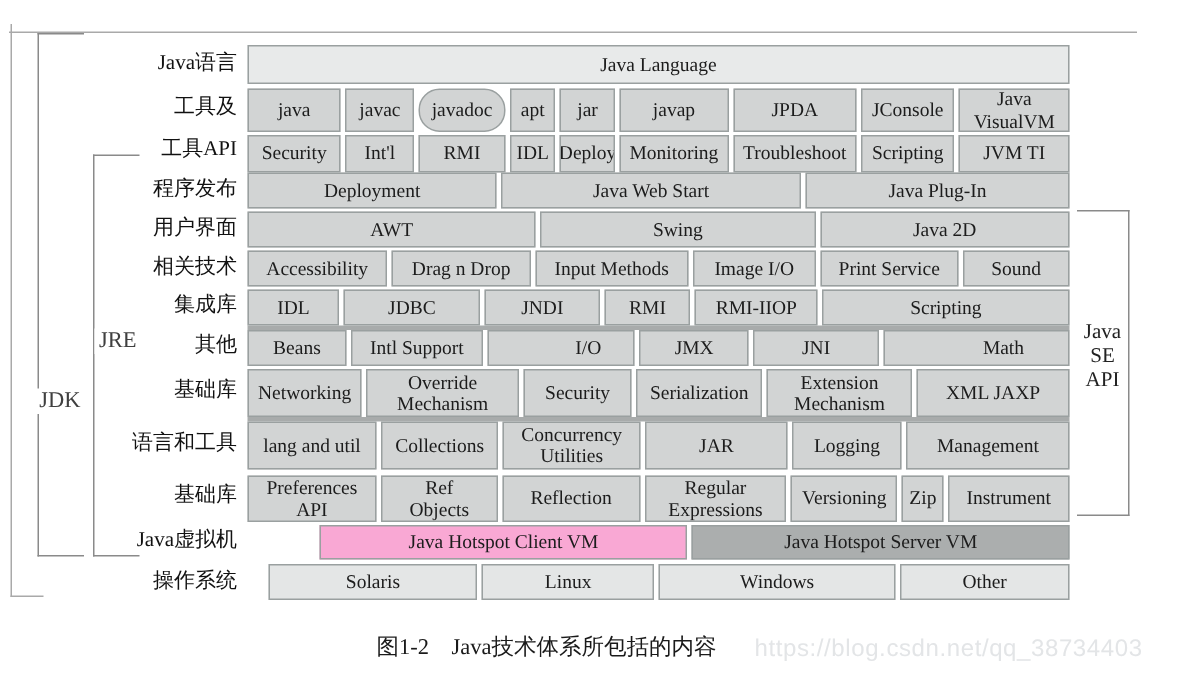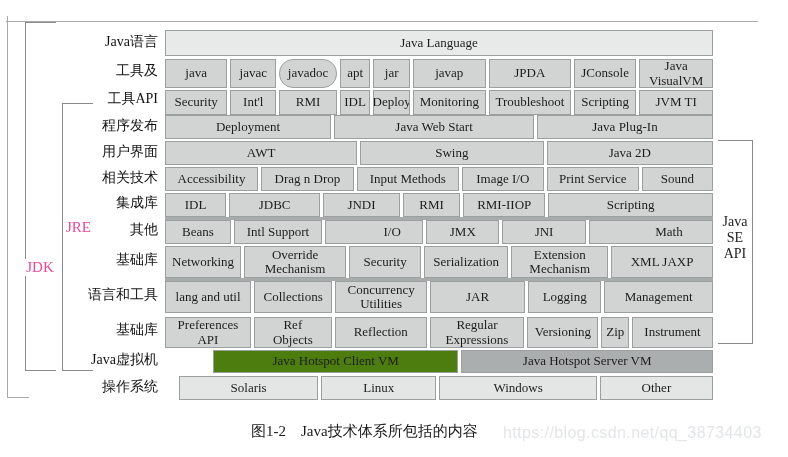--- a/index.html
+++ b/index.html
@@ -5,21 +5,21 @@
   html,body{margin:0;padding:0;}
   body{width:788px;height:457px;position:relative;background:#ffffff;overflow:hidden;
        font-family:"Liberation Serif","DejaVu Serif",serif;}
   .abs{position:absolute;}
   
   .rule{position:absolute;background:#a9a9a9;}
   
   .bracket{position:absolute;border:1px solid #8a8a8a;}
   .bracket.left-open{border-right:none;}
   .bracket.right-open{border-left:none;}
-  .bracket-label{position:absolute;font-size:15px;color:#ec4899;text-align:center;
+  .bracket-label{position:absolute;font-size:15px;color:#404040;text-align:center;
                  background:#fff;line-height:1.1;}
   
   .row-label{position:absolute;left:40px;width:118px;text-align:right;
              font-size:14px;color:#111;white-space:nowrap;}
   
   #grid{position:absolute;left:165px;top:30px;width:548px;height:370px;}
   .trow{position:absolute;left:0;right:0;display:flex;gap:3px;}
   .cell{box-sizing:border-box;border:1px solid #9aa0a0;display:flex;
         align-items:center;justify-content:center;text-align:center;
         font-size:13px;line-height:1.08;color:#1c1c1c;white-space:pre-line;
@@ -155,21 +155,21 @@
       <div class="cell" style="flex: 77 77 0px; background: rgb(210, 212, 212); border-color: rgb(154, 160, 160);">Ref
 Objects</div>
       <div class="cell" style="flex: 91 91 0px; background: rgb(210, 212, 212); border-color: rgb(154, 160, 160);">Reflection</div>
       <div class="cell" style="flex: 94 94 0px; background: rgb(210, 212, 212); border-color: rgb(154, 160, 160);">Regular
 Expressions</div>
       <div class="cell" style="flex: 70 70 0px; background: rgb(210, 212, 212); border-color: rgb(154, 160, 160);">Versioning</div>
       <div class="cell" style="flex: 26 26 0px; background: rgb(210, 212, 212); border-color: rgb(154, 160, 160);">Zip</div>
       <div class="cell" style="flex: 80 80 0px; background: rgb(210, 212, 212); border-color: rgb(154, 160, 160);">Instrument</div>
     </div>
     <div class="trow" style="top: 320px; height: 23px;">
-      <div class="cell" style="flex: 269 269 0px; background: #4d7c0f; border-color: rgb(154, 160, 160); margin-left: 48px;">Java Hotspot Client VM</div>
+      <div class="cell" style="flex: 269 269 0px; background: #f9a8d4; border-color: rgb(154, 160, 160); margin-left: 48px;">Java Hotspot Client VM</div>
       <div class="cell" style="flex: 276 276 0px; background: rgb(171, 174, 174); border-color: rgb(154, 160, 160);">Java Hotspot Server VM</div>
     </div>
     <div class="trow" style="top: 346px; height: 24px; margin-left: 14px;">
       <div class="cell" style="flex: 142 142 0px; background: rgb(228, 230, 230); border-color: rgb(154, 160, 160);">Solaris</div>
       <div class="cell" style="flex: 117 117 0px; background: rgb(228, 230, 230); border-color: rgb(154, 160, 160);">Linux</div>
       <div class="cell" style="flex: 161 161 0px; background: rgb(228, 230, 230); border-color: rgb(154, 160, 160);">Windows</div>
       <div class="cell" style="flex: 115 115 0px; background: rgb(228, 230, 230); border-color: rgb(154, 160, 160);">Other</div>
     </div>
   </div>
 

